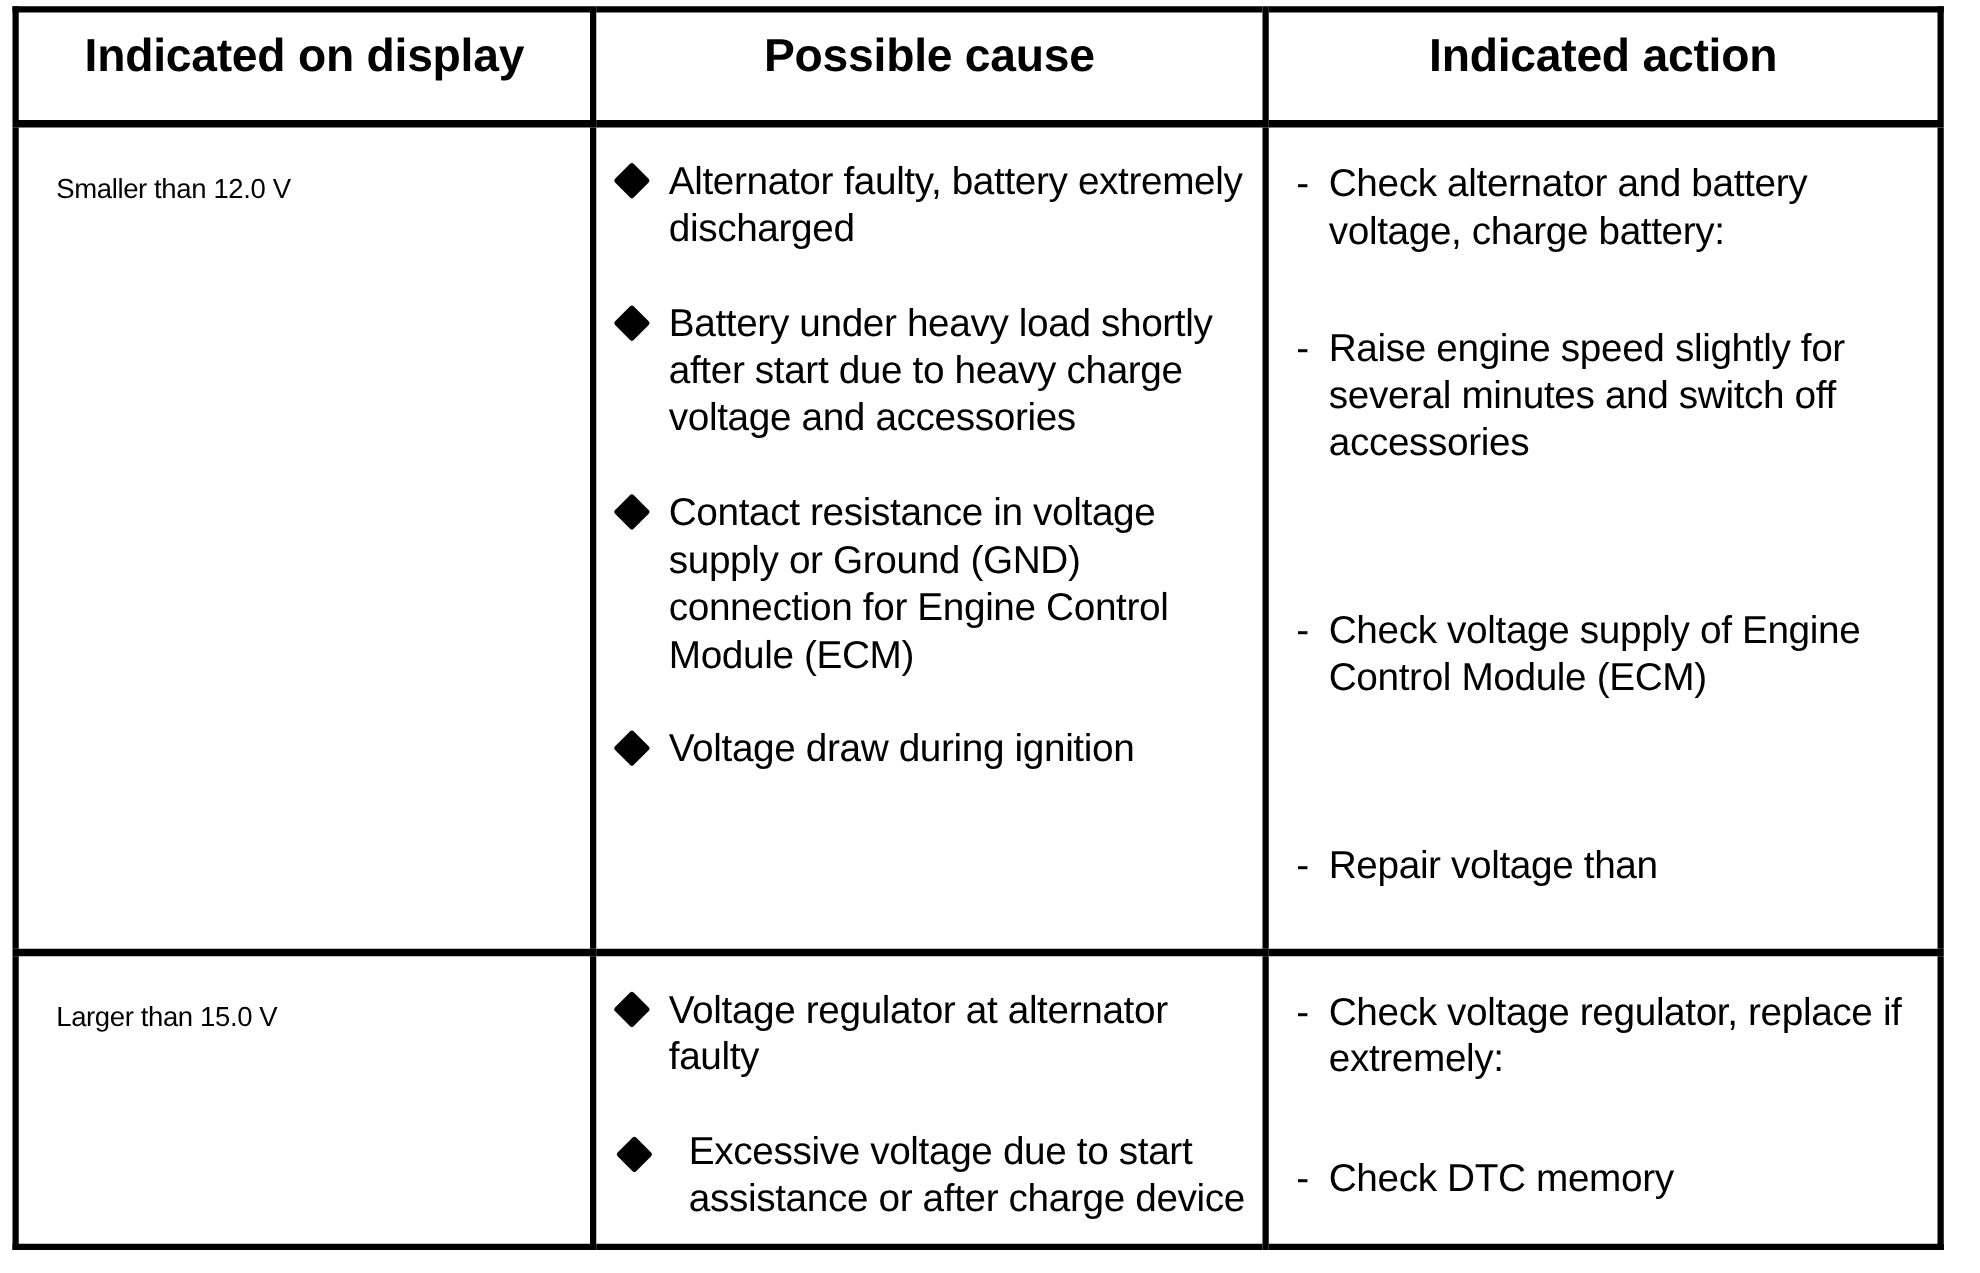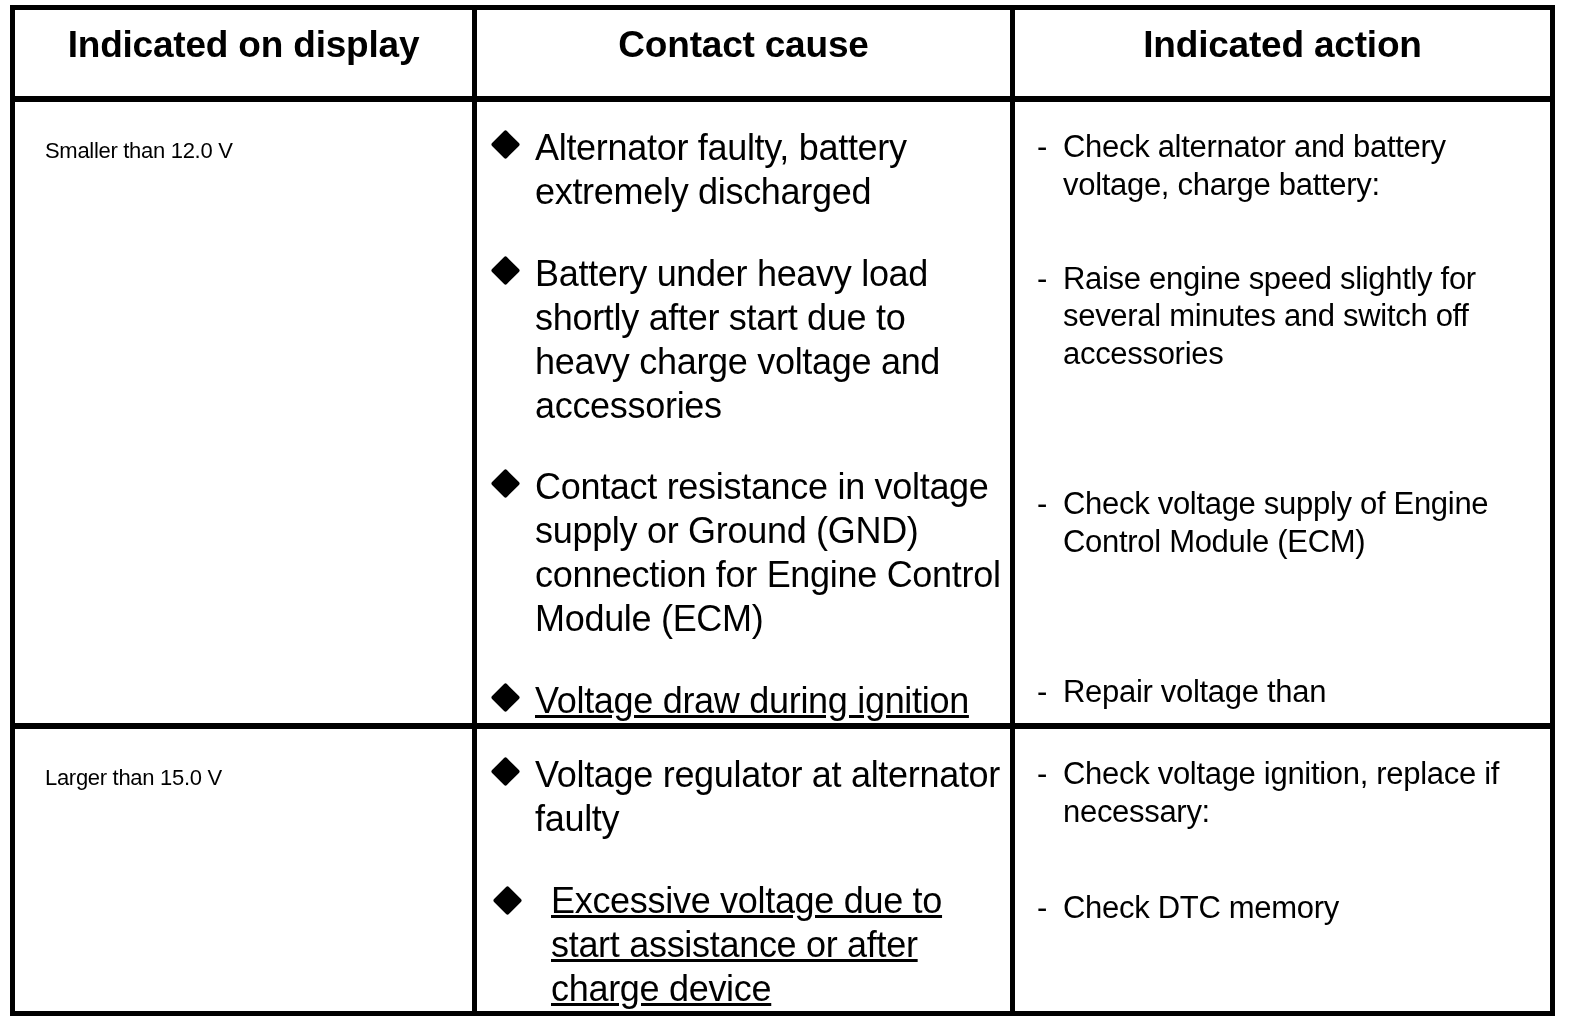--- a/index.html
+++ b/index.html
@@ -97,27 +97,27 @@
   
   ul.cause-list {
     list-style: none;
     margin: 0;
     padding: 0;
   }
   ul.cause-list li {
     position: relative;
     padding-left: 44px;
     margin-bottom: 38px;
-    font-size: 36px;
+    font-size: 31px;
     line-height: 1.22;
     letter-spacing: -0.3px;
     max-width: 470px;
   }
   ul.cause-list li.indented { padding-left: 60px; }
-  ul.cause-list li:last-child { margin-bottom: 0; text-decoration: underline; }
+  ul.cause-list li:last-child { margin-bottom: 0; }
 
   .diamond {
     position: absolute;
     left: 4px;
     top: 8px;
     width: 21px;
     height: 21px;
     background: #000;
     transform: rotate(45deg);
     border-radius: 2px;
@@ -163,21 +163,21 @@
         <col class="c2">
         <col class="c3">
       </colgroup>
 
       <thead>
         <tr class="header-row">
           <th class="sep-right">
             <div class="hdr-text">Indicated on display</div>
           </th>
           <th class="sep-right">
-            <div class="hdr-text">Contact cause</div>
+            <div class="hdr-text">Possible cause</div>
           </th>
           <th>
             <div class="hdr-text">Indicated action</div>
           </th>
         </tr>
       </thead>
 
       <tbody>
 
         <tr class="row-1">
@@ -254,21 +254,21 @@
                 </li>
               </ul>
             </div>
           </td>
 
           <td>
             <div class="cell cell-action">
               <ul class="action-list">
                 <li class="sp-0">
                   <span class="dash">-</span>
-                  <span>Check voltage ignition, replace if necessary:</span>
+                  <span>Check voltage regulator, replace if extremely:</span>
                 </li>
                 <li class="sp-58">
                   <span class="dash">-</span>
                   <span>Check DTC memory</span>
                 </li>
               </ul>
             </div>
           </td>
         </tr>
       </tbody>

